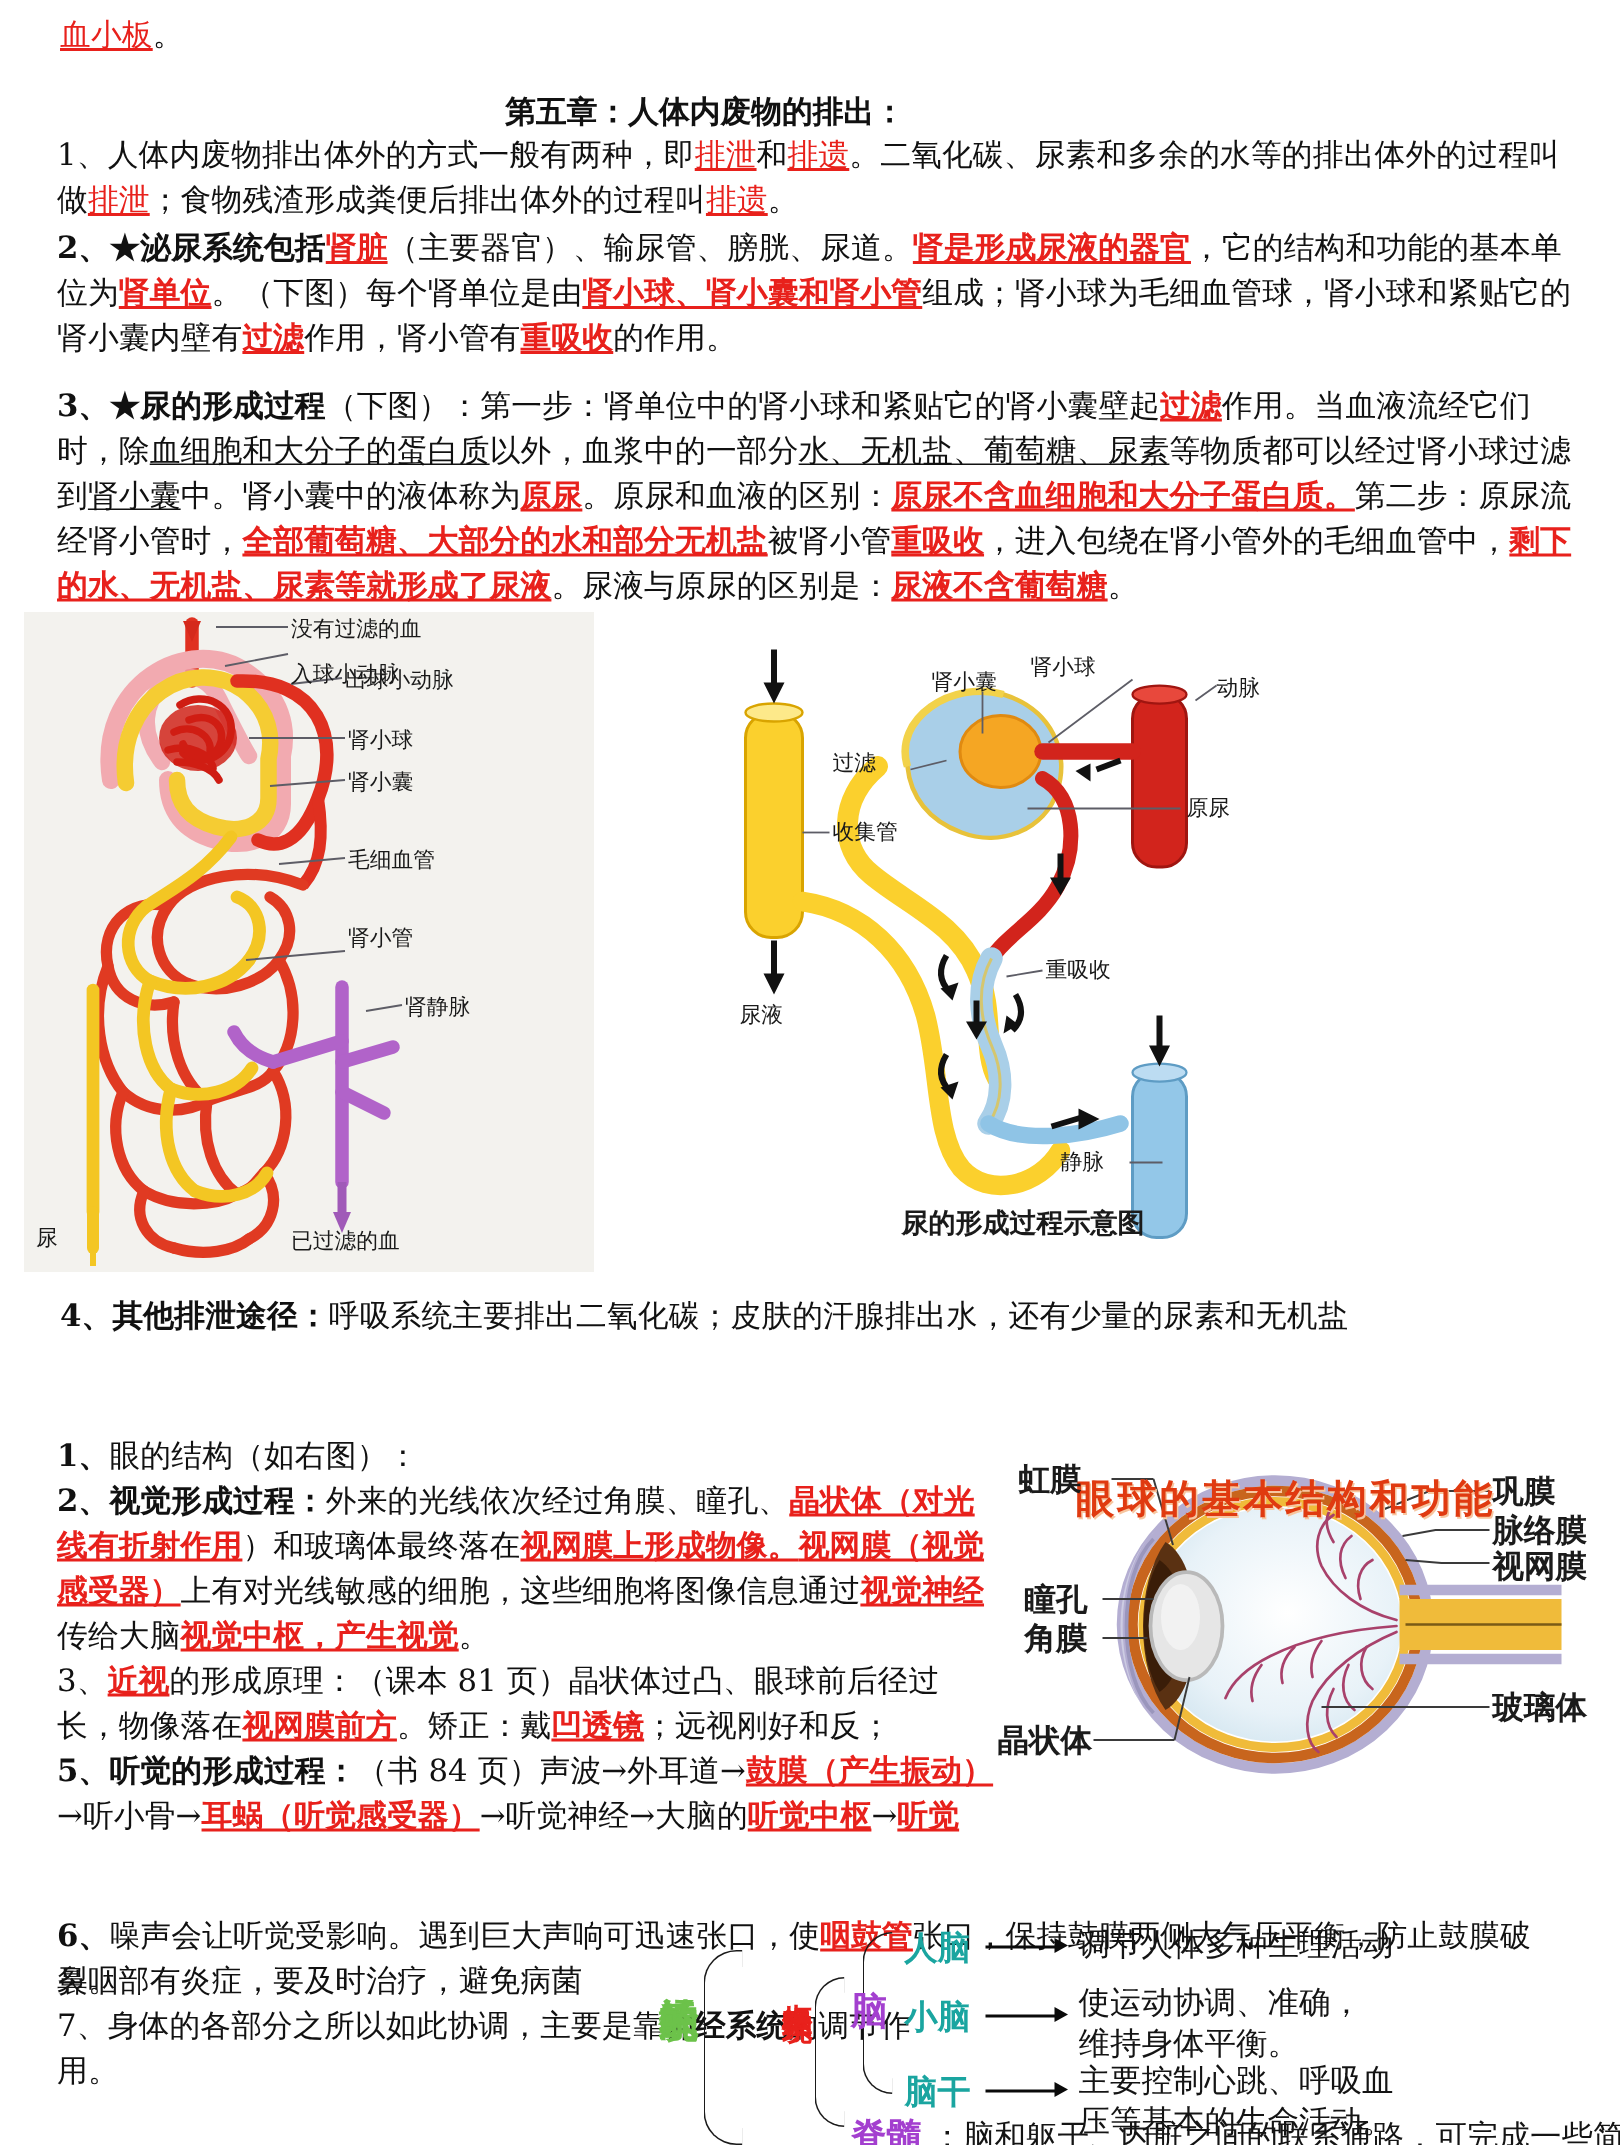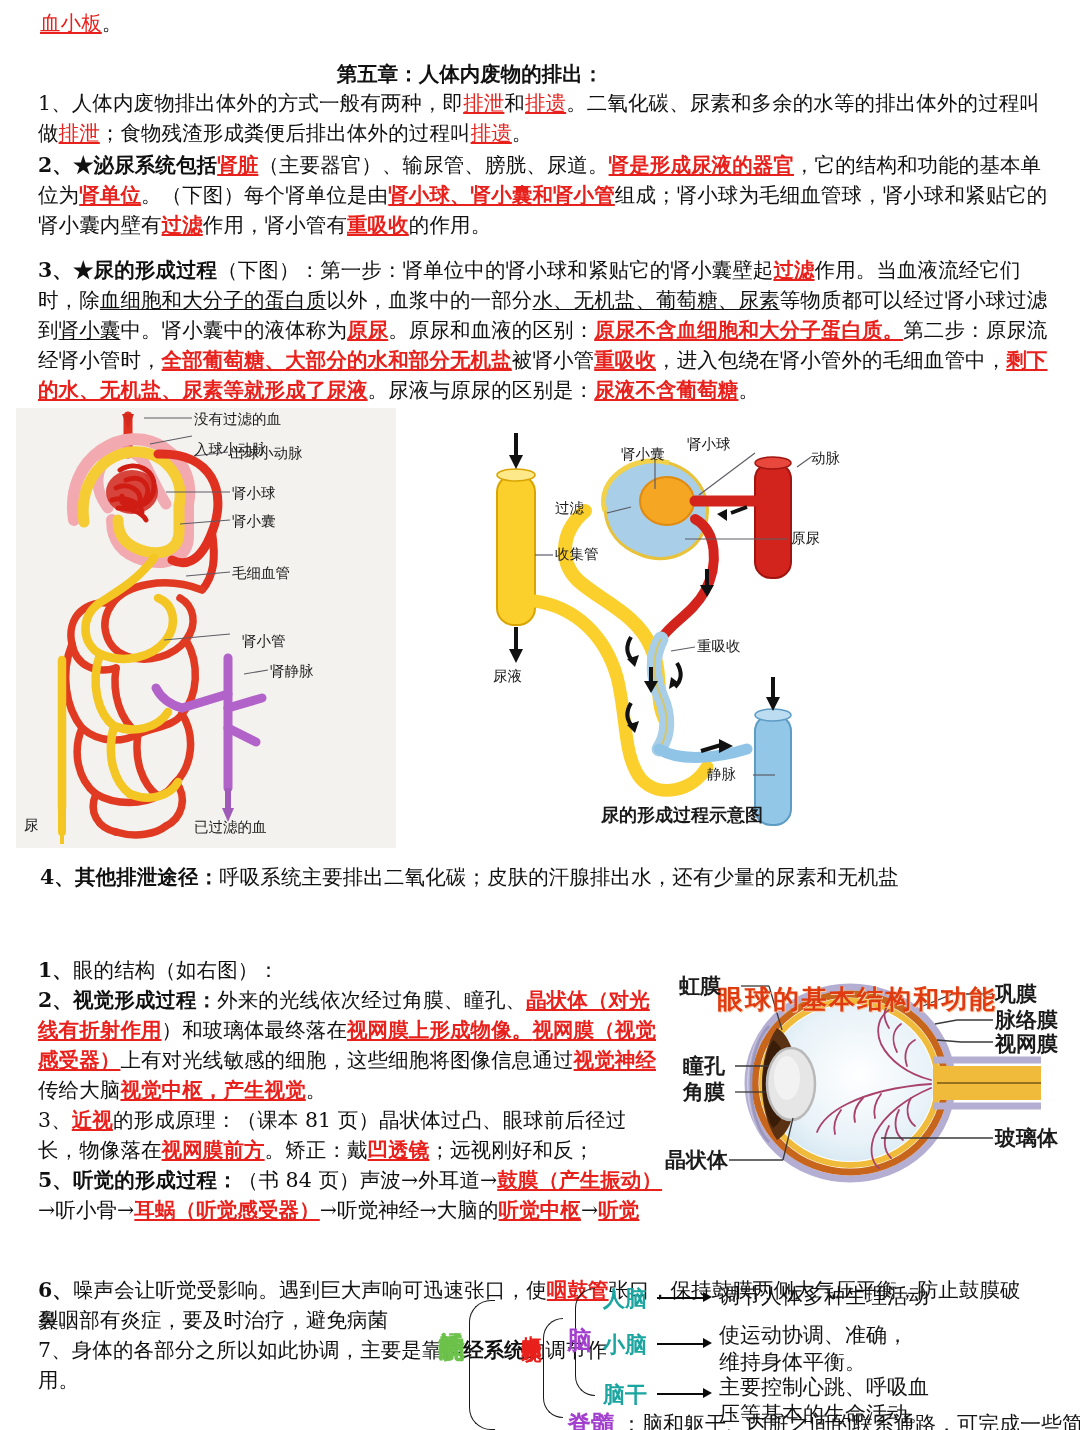--- a/index.html
+++ b/index.html
@@ -201,21 +201,21 @@
         <line x1="228" y1="266" x2="252" y2="262"></line>
       </g>
     </svg>
 
     <div class="dlabel" style="left:178px; top:2px;">没有过滤的血</div>
     <div class="dlabel" style="left:178px; top:32px;">入球小动脉</div>
     <div class="dlabel" style="left:214px; top:36px;">出球小动脉</div>
     <div class="dlabel" style="left:216px; top:76px;">肾小球</div>
     <div class="dlabel" style="left:216px; top:104px;">肾小囊</div>
     <div class="dlabel" style="left:216px; top:156px;">毛细血管</div>
-    <div class="dlabel" style="left:216px; top:224px;margin-left:10px;">肾小管</div>
+    <div class="dlabel" style="left:216px; top:208px;">肾小管</div>
     <div class="dlabel" style="left:254px; top:254px;">肾静脉</div>
     <div class="dlabel" style="left:178px; top:410px;">已过滤的血</div>
     <div class="dlabel" style="left:8px; top:408px;">尿</div>
   </div>
 
   <div class="fig-urine">
     <svg width="415" height="430" viewBox="0 0 415 430">
 
       <rect x="42" y="60" width="38" height="150" rx="17" fill="#fbd02d" stroke="#d9a400" stroke-width="2"></rect>
       <ellipse cx="61" cy="60" rx="19" ry="6" fill="#fde98a" stroke="#d9a400" stroke-width="1.6"></ellipse>

